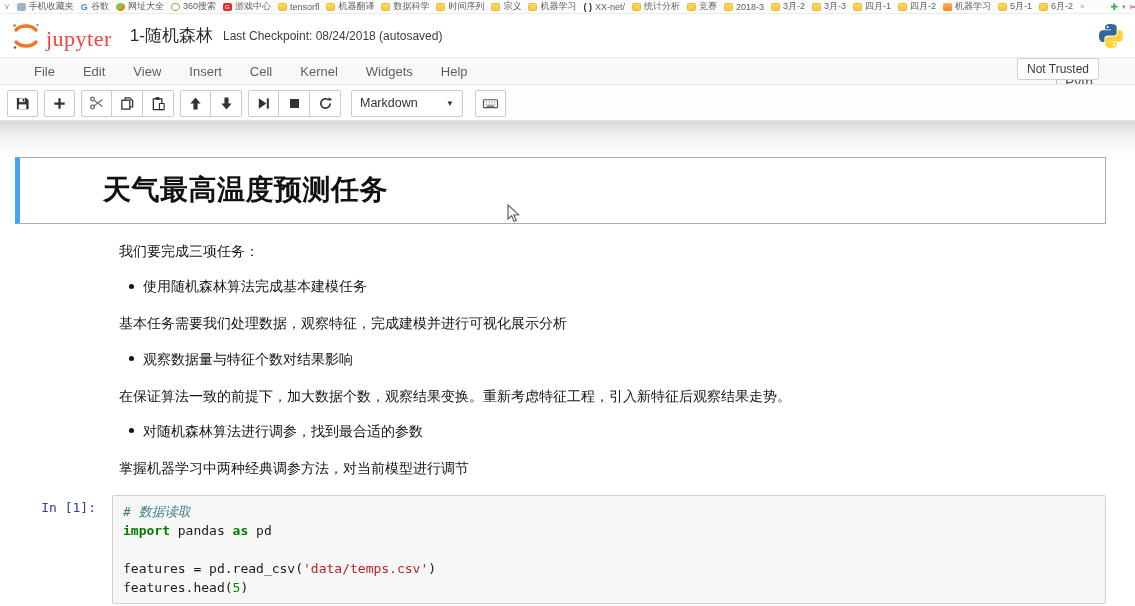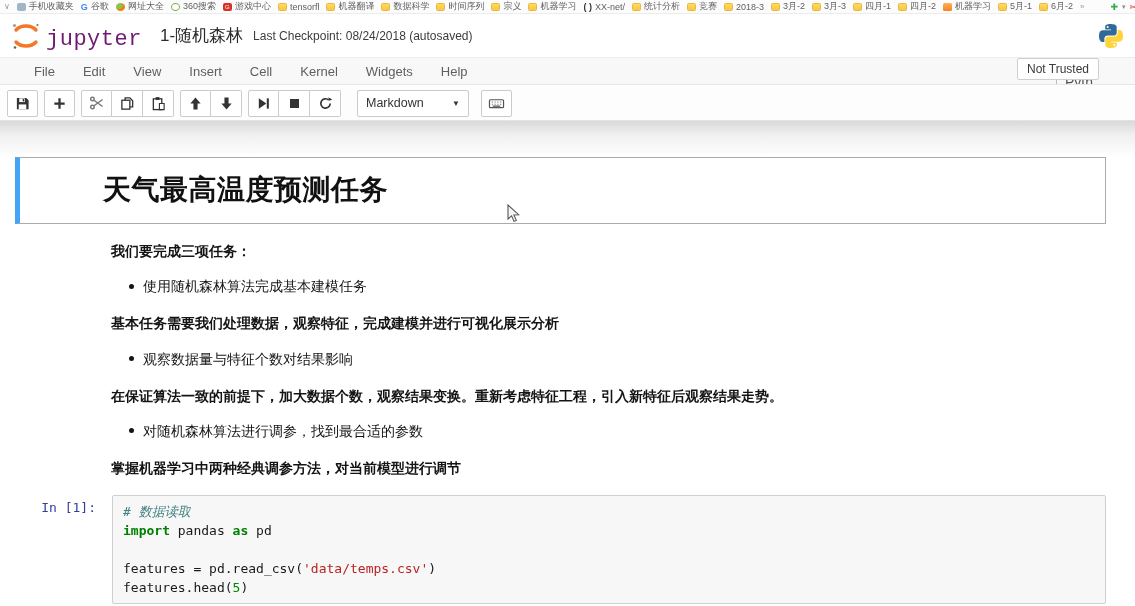--- a/index.html
+++ b/index.html
@@ -25,22 +25,22 @@
   .bm-right { position:absolute; right:2px; top:0; height:13px; display:flex; align-items:center;
     gap:4px; background:#fcfcfc; padding-left:6px; }
   .ic-add { color:#2eaf4e; font-size:9px; font-weight:bold; }
   .ic-collect { color:#d93025; font-size:9px; font-weight:bold; margin-right:-4px; }
   .bm-caret { color:#8a8a8a; font-size:7px; }
 
   
   .jheader { position:absolute; top:14px; left:0; width:100%; height:43px; background:#fff;
     display:flex; align-items:center; padding:0 10px; }
   .jlogo { display:flex; align-items:flex-end; margin-right:18px; cursor:pointer; }
-  .jlogo-text { font-size:22px; color:#701a75; letter-spacing:0.5px; margin-left:4px;
-    font-family:Liberation Mono, monospace; }
+  .jlogo-text { font-size:22px; color:#ef4444; letter-spacing:0.5px; margin-left:4px;
+    font-family:Liberation Serif, serif; }
   .nb-title { font-size:17px; color:#2b2b2b; margin-right:10px; cursor:pointer; }
   .nb-checkpoint { font-size:12px; color:#3c3c3c; }
   .jheader-right { margin-left:auto; display:flex; align-items:center; }
 
   
   .menubar { position:absolute; top:57px; left:0; width:100%; height:28px;
     background:#f8f8f8; border-top:1px solid #ededed; border-bottom:1px solid #e7e7e7;
     display:flex; align-items:center; padding-left:20px; }
   .menu-item { font-size:13px; color:#5f5f5f; padding:5px 14px; cursor:pointer; }
   .menu-right { margin-left:auto; display:flex; align-items:center; height:100%;flex-direction:column; }
@@ -55,36 +55,36 @@
   .btn-group { display:flex; }
   .tbtn { width:31px; height:27px; background:#fff; border:1px solid #cbcbcb; border-radius:2px;
     display:flex; align-items:center; justify-content:center; cursor:pointer; color:#333; }
   .btn-group .tbtn + .tbtn { border-left:none; border-radius:0; }
   .btn-group .tbtn:first-child { border-radius:2px 0 0 2px; }
   .btn-group .tbtn:last-child { border-radius:0 2px 2px 0; }
   .btn-group .tbtn:only-child { border-radius:2px; }
   .tbtn svg { display:block; }
   .celltype-select { width:112px; height:27px; background:#fff; border:1px solid #cbcbcb;
     border-radius:2px; display:flex; align-items:center; justify-content:space-between;
-    padding:0 8px; font-size:12.5px; color:#333; cursor:pointer; margin-left:10px; }
+    padding:0 8px; font-size:12.5px; color:#333; cursor:pointer; margin-left:4px; }
   .caret-down { font-size:8px; color:#333; }
   .kb-btn { margin-left:6px; }
 
   
   .site { position:absolute; top:121px; left:0; width:100%; height:485px;
     background:linear-gradient(to bottom,#d9d9d9 0px,#f0f0f0 14px,#ffffff 36px); }
   .cells { position:absolute; top:36px; left:0; right:16px; }
 
   .cell-md-selected { margin:0 13px 0 15px; height:67px; background:#fff;
     border:1px solid #ababab; border-left:5px solid #42A5F5; padding:13px 10px 0 83px; }
   .cell-md-selected h1 { font-size:28px; font-weight:700; color:#111; letter-spacing:0.5px;
     font-family:"Liberation Sans","DejaVu Sans",sans-serif; }
 
   .cell-md { margin:15px 30px 0 103px; color:#141414; font-size:14px; }
-  .cell-md .md-p { margin:17px 8px; line-height:1.45;font-weight:bold; }
+  .cell-md .md-p { margin:17px 16px; line-height:1.45; }
   .cell-md .md-li { margin:17px 0; display:flex; align-items:baseline; }
   .md-disc { width:5px; height:5px; border-radius:50%; background:#141414; margin:0 9px 2px 26px;
     flex:0 0 auto; align-self:center; }
 
   .cell-code { display:flex; margin:14px 0 0 15px; }
   .prompt { width:97px; flex:0 0 auto; text-align:right; padding-right:16px; padding-top:5px;
     font-family:"DejaVu Sans Mono","Liberation Mono",monospace; font-size:13px; }
   .prompt-in { color:#303F9F; }
   .code-box { flex:1; margin-right:13px; background:#f7f7f7; border:1px solid #cfcfcf;
     border-radius:2px; padding:6px 10px; font-family:"DejaVu Sans Mono","Liberation Mono",monospace;

